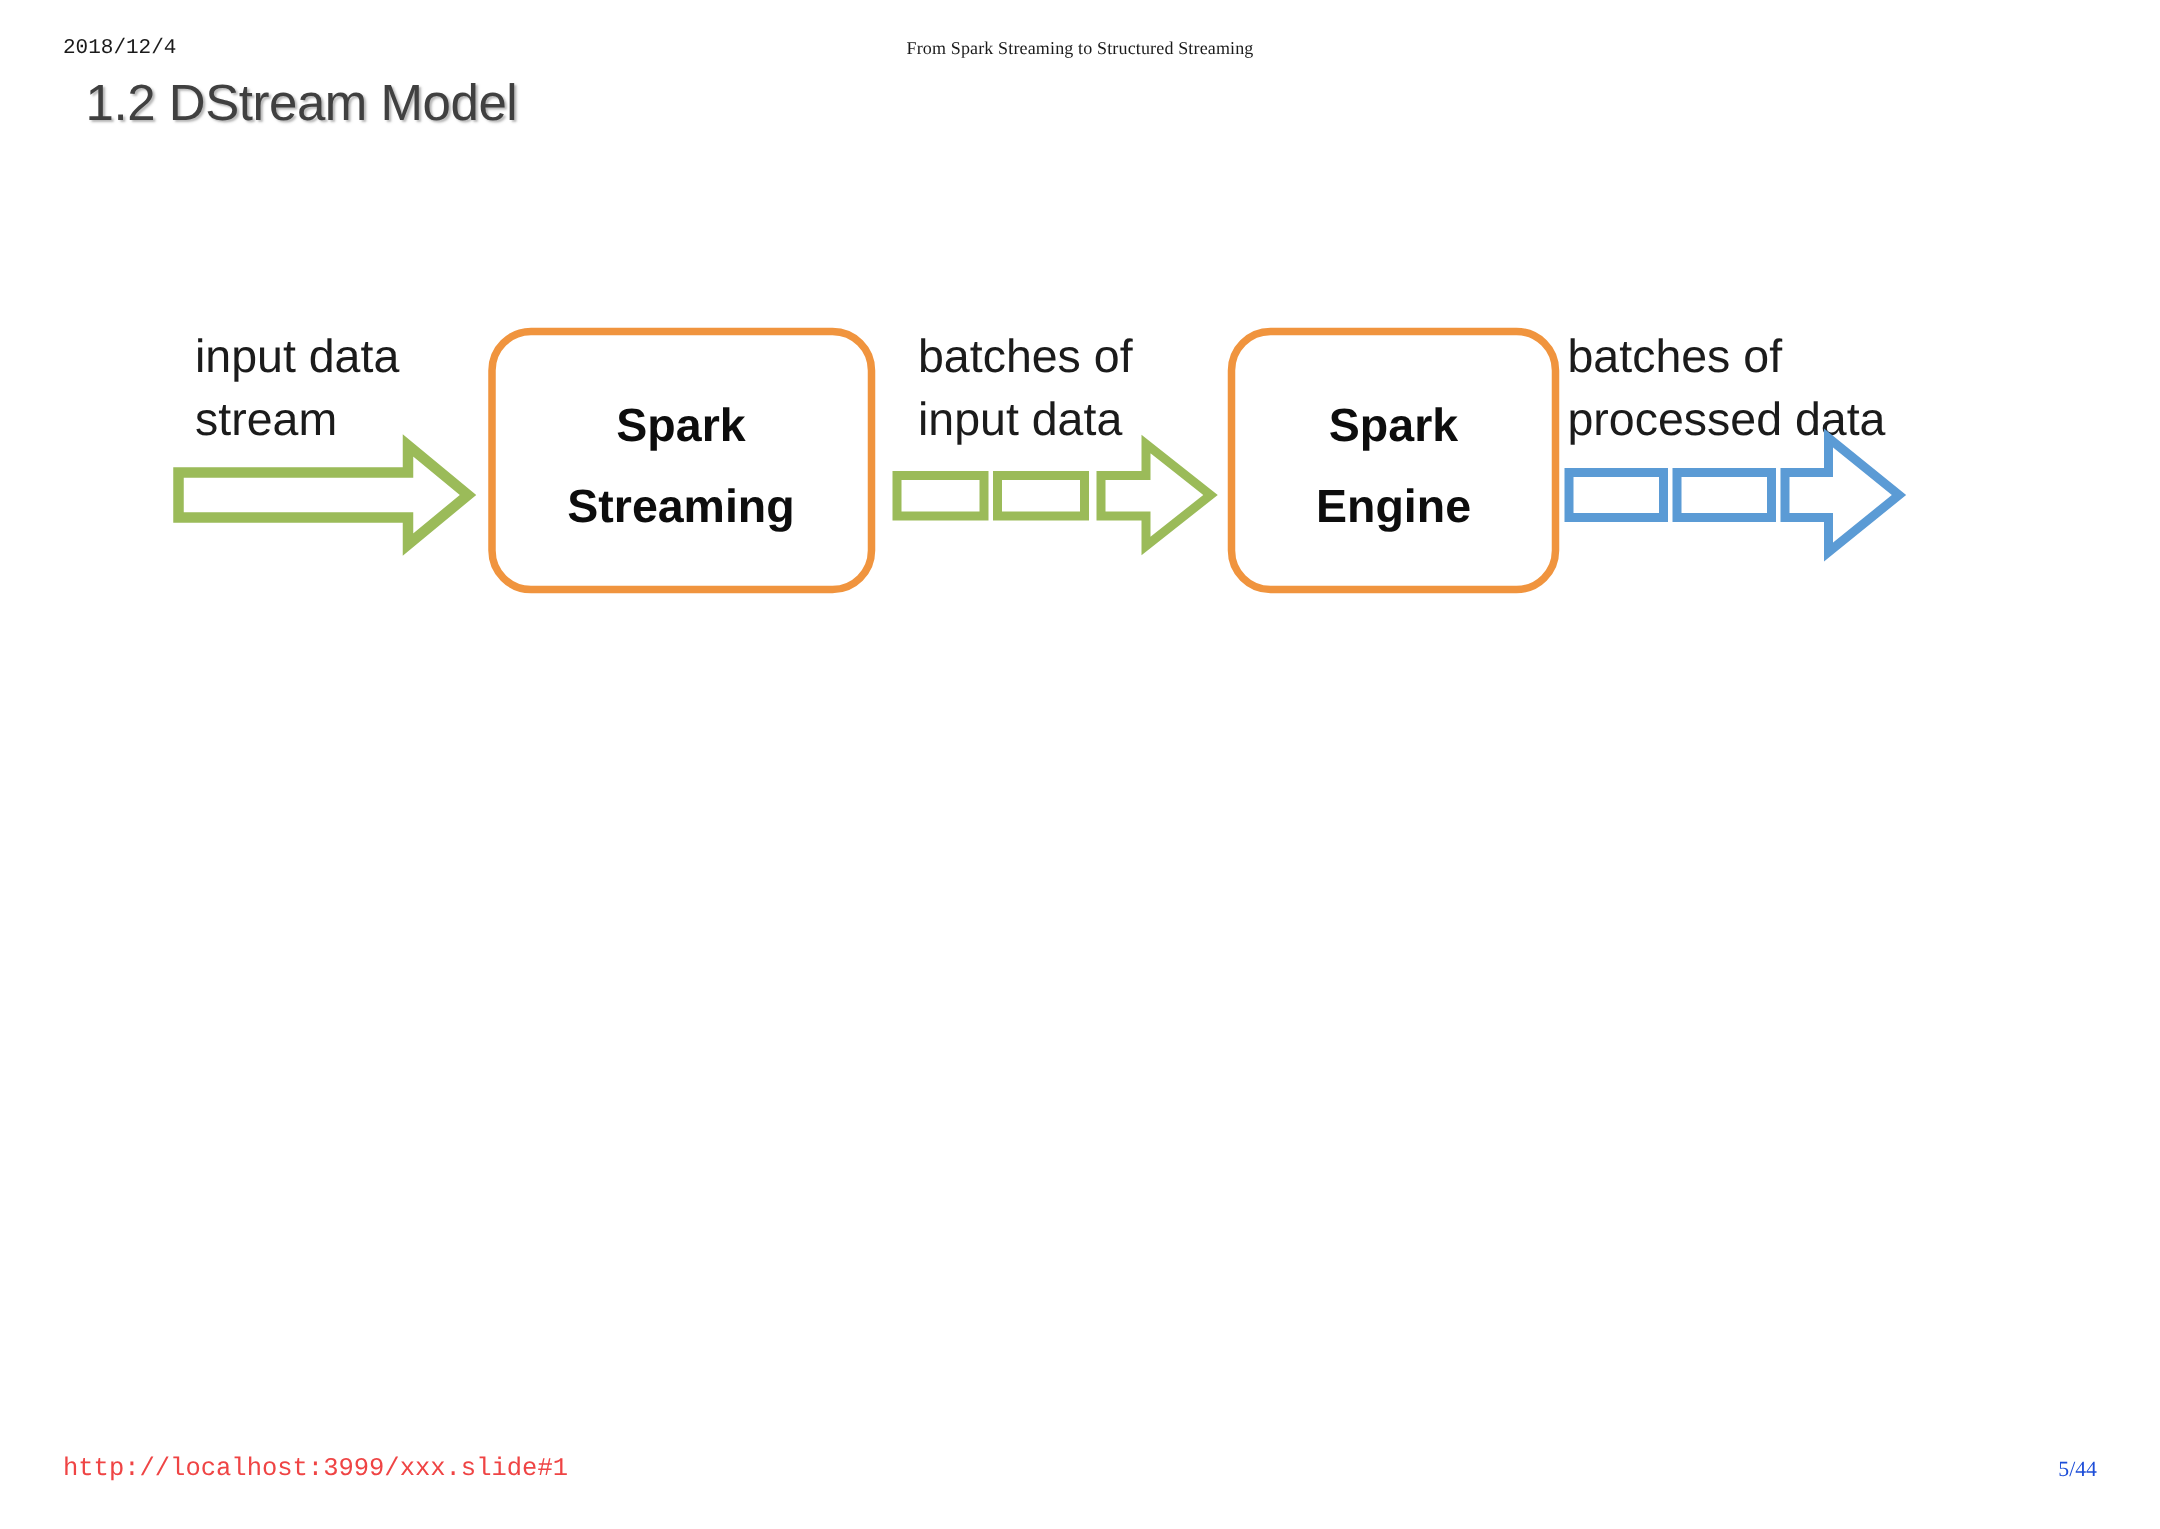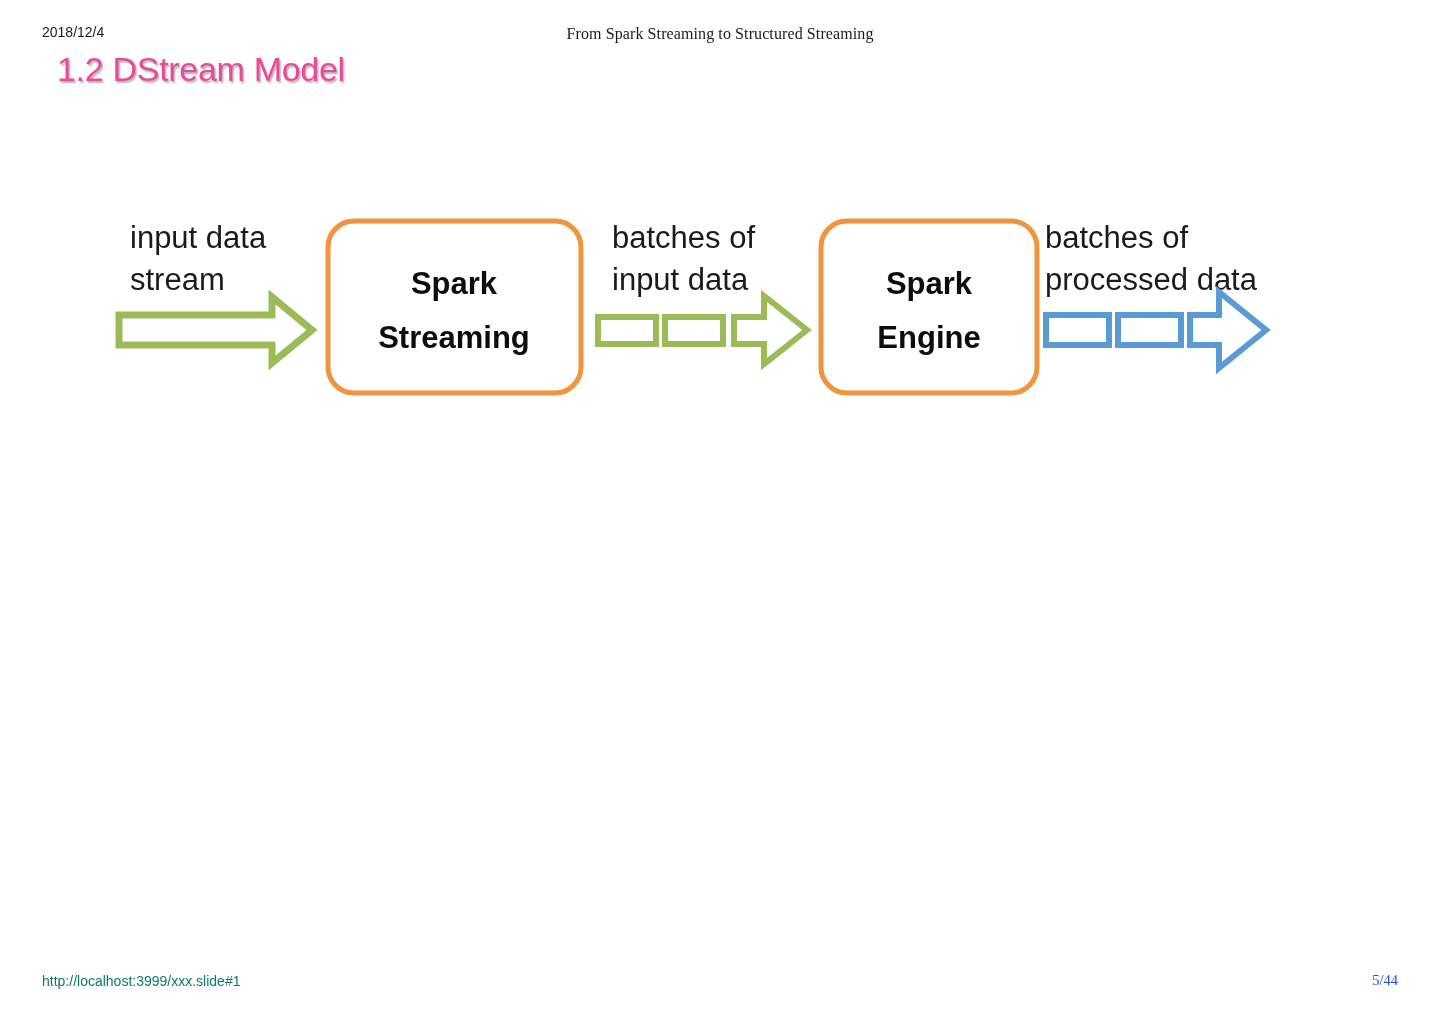--- a/index.html
+++ b/index.html
@@ -14,46 +14,46 @@
     overflow: hidden;
     font-family: "Liberation Sans", sans-serif;
     -webkit-font-smoothing: antialiased;
   }
 
   
   .hdr-date {
     position: absolute;
     left: 42px;
     top: 24px;
-    font-family: Liberation Sans, sans-serif;
+    font-family: Liberation Mono, monospace;
     font-size: 14px;
     color: #1a1a1a;
     white-space: nowrap;
   }
   .hdr-center {
     position: absolute;
     left: 0;
     right: 0;
     top: 25px;
     text-align: center;
     font-family: "Liberation Serif", serif;
-    font-size: 16px;
+    font-size: 12px;
     color: #1a1a1a;
     letter-spacing: 0.1px;
   }
 
   
   .slide-title {
     position: absolute;
     left: 57px;
     top: 50px;
     font-family: "Liberation Sans", sans-serif;
     font-size: 34px;
     font-weight: 400;
-    color: #ec4899;
+    color: #404040;
     letter-spacing: -0.3px;
     text-shadow: 1.5px 1.5px 1.6px rgba(120,120,120,0.55);
     white-space: nowrap;
   }
 
   
   #diagram {
     position: absolute;
     left: 100px;
     top: 198px;
@@ -77,23 +77,23 @@
     font-weight: bold;
     fill: #0d0d0d;
     text-anchor: middle;
   }
 
   
   .footer-url {
     position: absolute;
     left: 42px;
     bottom: 30px;
-    font-family: Liberation Sans, sans-serif;
-    font-size: 14px;
-    color: #0f766e;
+    font-family: Liberation Mono, monospace;
+    font-size: 17px;
+    color: #ef4444;
     white-space: nowrap;
   }
   .footer-page {
     position: absolute;
     right: 42px;
     bottom: 30px;
     font-family: "Liberation Serif", serif;
     font-size: 14.5px;
     color: #1d4ed8;
     white-space: nowrap;

